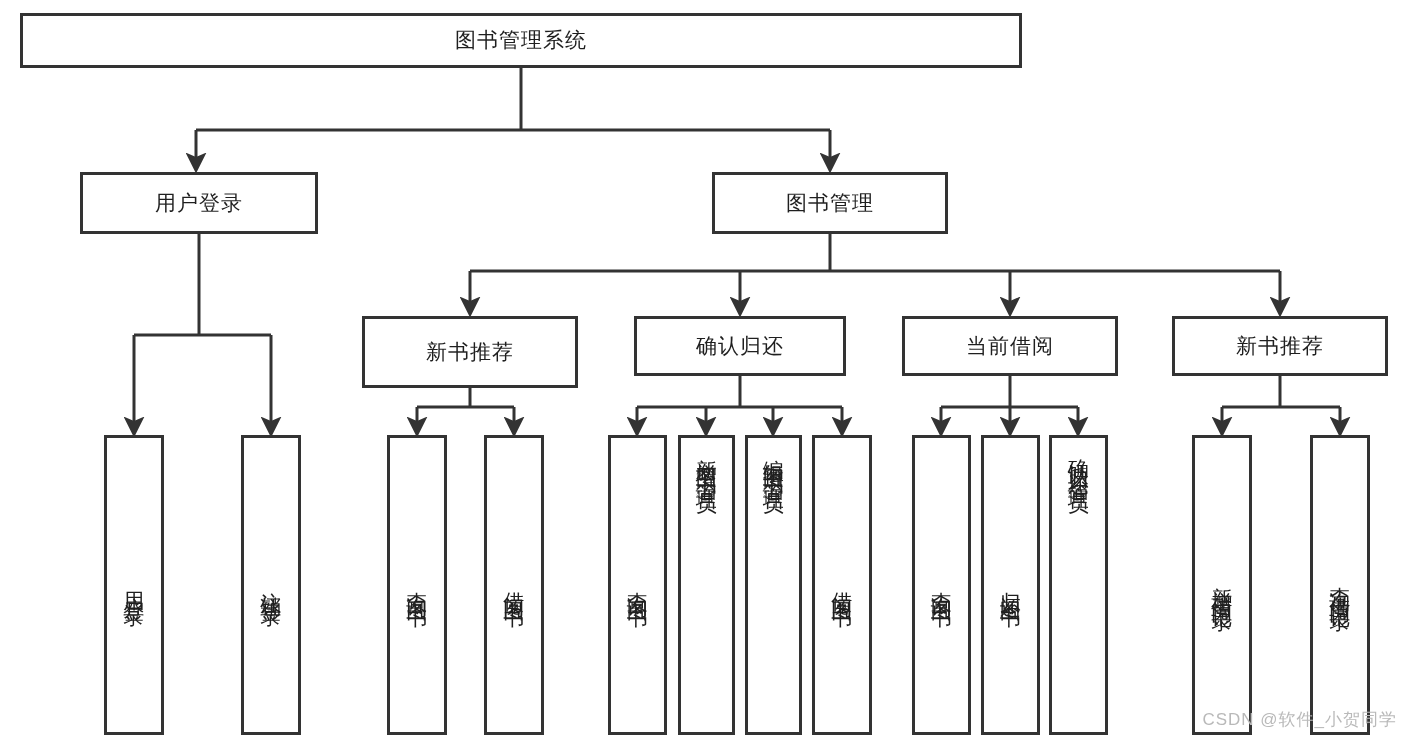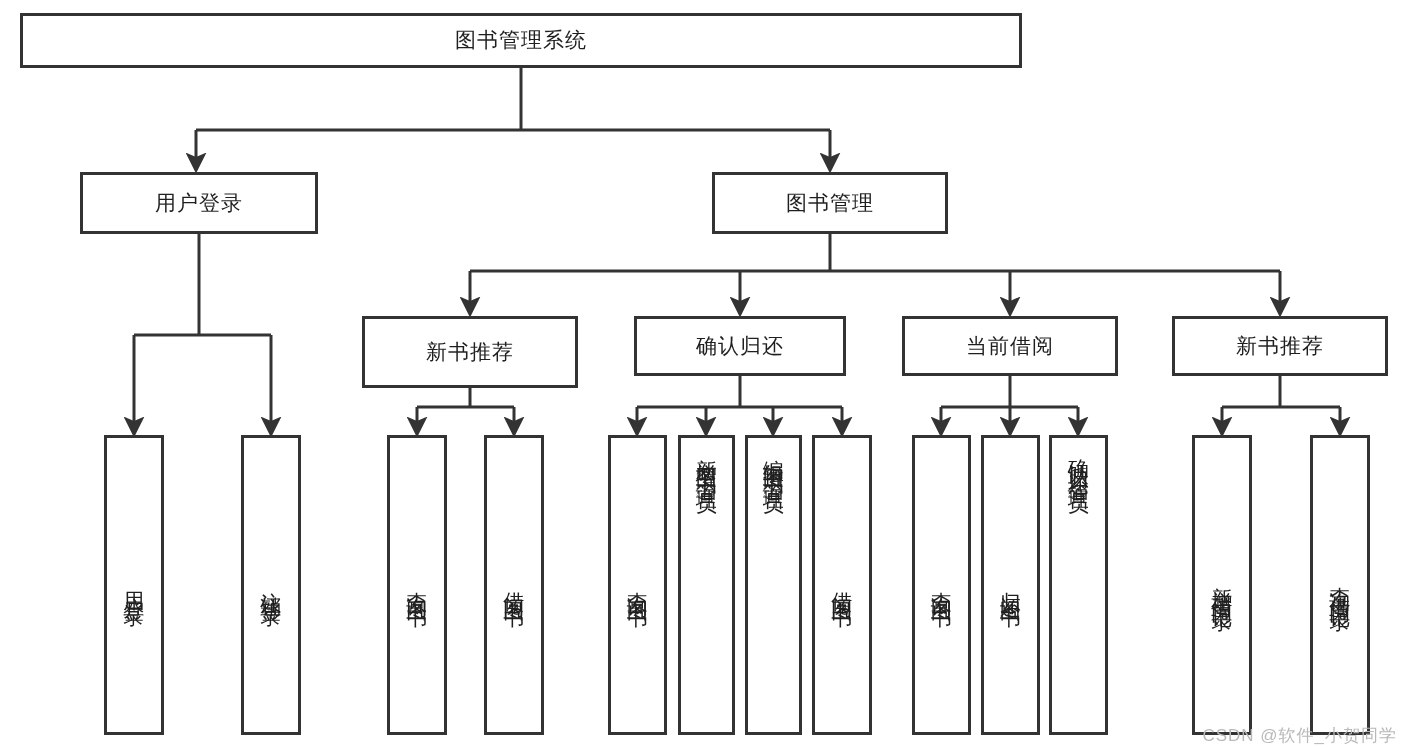--- a/index.html
+++ b/index.html
@@ -41,21 +41,21 @@
     line-height:1.5;
     letter-spacing:5px;
     padding-top:4px;
     max-height:290px;
   }
   
   .node.vertical.center{align-items:center;}
   .node.vertical.center .label{padding-top:0;}
 
   #watermark{
-    position:absolute;right:8px;bottom:0;
+    position:absolute;right:8px;bottom:16px;
     font-size:17px;color:#b9b9b9;
     letter-spacing:1px;
     white-space:nowrap;
     user-select:none;
   }
 </style>
 </head>
 <body>
 
 <div id="diagram-root">

